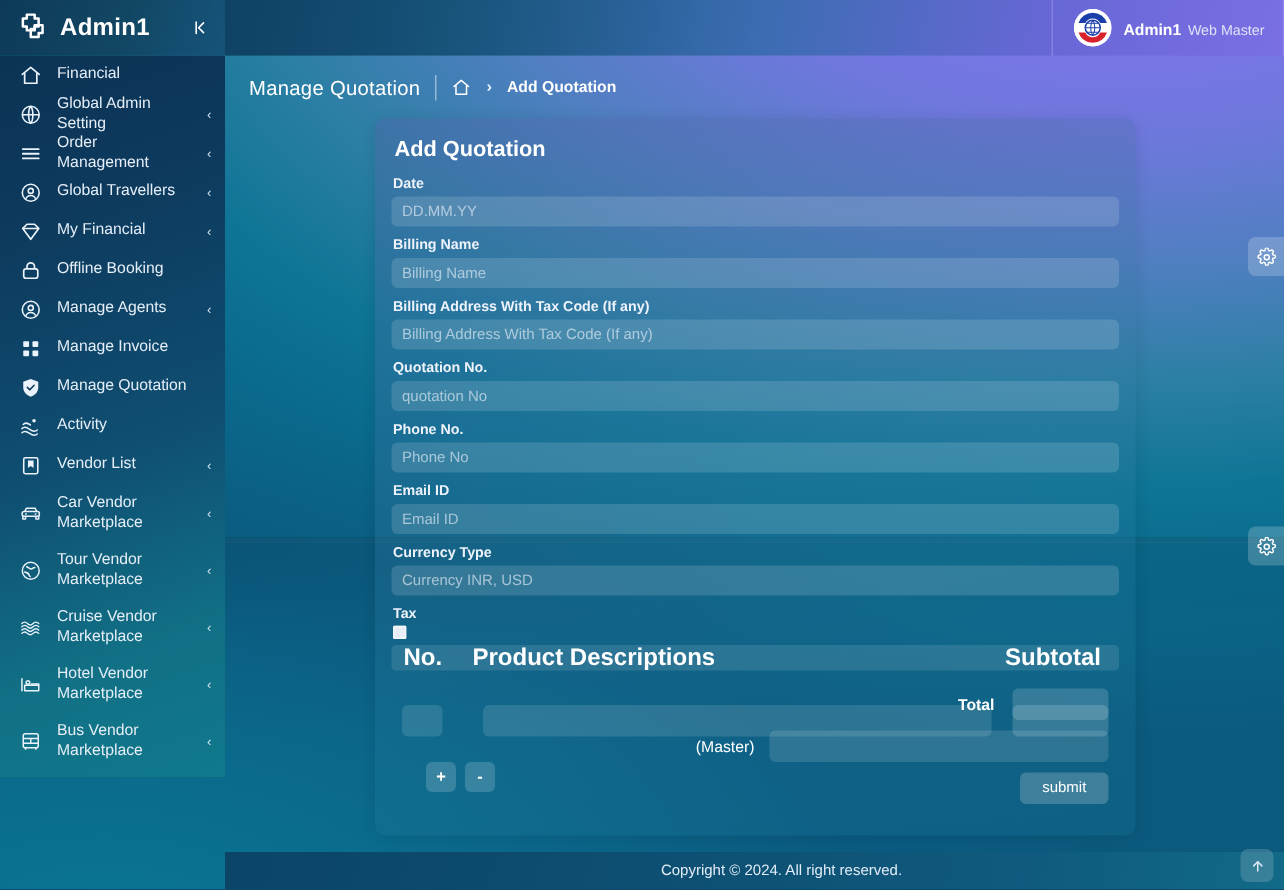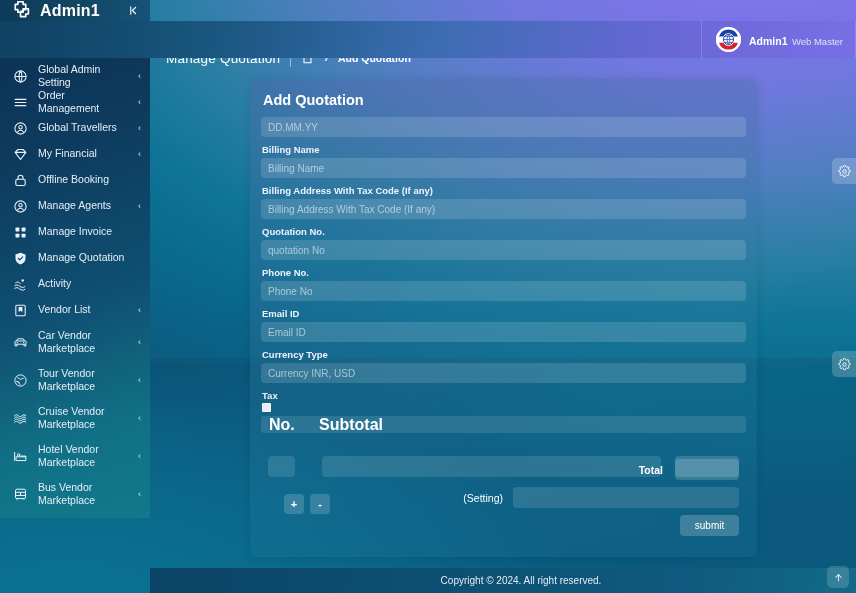--- a/index.html
+++ b/index.html
@@ -29,21 +29,21 @@
     background: linear-gradient(to bottom, rgba(0,0,0,0.12), rgba(255,255,255,0.04));
   }
   .bg-seam2 {
     position: absolute; left: 150px; right: 0; top: 360px; bottom: 0;
     background: linear-gradient(to bottom, rgba(0,20,40,0.10) 0%, rgba(0,20,40,0.02) 30%, rgba(0,0,0,0) 60%);
   }
 
   
   .topbar {
     position: absolute; top: 0; left: 0; right: 0; height: 37px;
-    display: flex; align-items: stretch; z-index: 30; flex-direction: column;
+    display: flex; align-items: stretch; z-index: 30;
   }
   .brand {
     width: 150px; height: 37px;
     background: linear-gradient(105deg, #0d3a59 0%, #124764 55%, #16537a 100%);
     display: flex; align-items: center; padding: 0 10px; gap: 9px;
     color: #fff;
   }
   .brand-logo { width: 21px; height: 21px; flex: 0 0 auto; }
   .brand-title { font-size: 16px; font-weight: bold; letter-spacing: .2px; }
   .brand-collapse {
@@ -261,21 +261,21 @@
 
   <div class="sidebar">
 
     <div class="nav-item">
       <span class="nav-ico">
           <svg viewBox="0 0 24 24" fill="none" stroke="currentColor" stroke-width="1.8" stroke-linecap="round" stroke-linejoin="round">
             <path d="M3 10.5L12 3l9 7.5"></path>
             <path d="M5.5 9.5V20h13V9.5"></path>
           </svg>
         </span>
-      <span class="nav-label">Quotation</span>
+      <span class="nav-label">Financial</span>
     </div>
 
     <div class="nav-item">
       <span class="nav-ico">
           <svg viewBox="0 0 24 24" fill="none" stroke="currentColor" stroke-width="1.7">
             <circle cx="12" cy="12" r="9"></circle>
             <path d="M3 12h18M12 3c3 3 3 15 0 18M12 3c-3 3-3 15 0 18"></path>
           </svg>
         </span>
       <span class="nav-label">Global Admin Setting</span>
@@ -457,20 +457,21 @@
           <path d="M5.5 9.5V20h13V9.5"></path>
         </svg>
     </span>
     <span class="crumb-sep">›</span>
     <span class="crumb-cur">Add Quotation</span>
   </div>
 
   <div class="card">
     <div class="card-title">Add Quotation</div>
 
+    <div class="fld-label">Date</div>
     <input class="fld-input" placeholder="DD.MM.YY" style="">
 
     <div class="fld-label">Billing Name</div>
     <input class="fld-input" placeholder="Billing Name" style="">
 
     <div class="fld-label">Billing Address With Tax Code (If any)</div>
     <input class="fld-input" placeholder="Billing Address With Tax Code (If any)" style="">
 
     <div class="fld-label">Quotation No.</div>
     <input class="fld-input" placeholder="quotation No" style="">
@@ -482,41 +483,42 @@
     <input class="fld-input" placeholder="Email ID" style="">
 
     <div class="fld-label">Currency Type</div>
     <input class="fld-input" placeholder="Currency INR, USD" style="">
 
     <div class="tax-label">Tax</div>
     <span class="tax-check"></span>
 
     <div class="tbl-head">
       <span class="th-no">No.</span>
+      <span class="th-desc">Product Descriptions</span>
       <span class="th-sub">Subtotal</span>
     </div>
 
     <div class="tbl-row">
       <input class="cell-no" style="">
       <input class="cell-desc" style="">
       <input class="cell-sub" style="">
     </div>
 
     <div class="row-ctrls">
       <button class="rc-btn">+</button>
       <button class="rc-btn">-</button>
     </div>
 
     <div class="total-row">
       <span class="total-lbl">Total</span>
       <input class="total-input" style="">
     </div>
 
     <div class="remarks-row">
-      <span class="remarks-lbl">(Setting)</span>
+      <span class="remarks-lbl">(Master)</span>
       <input class="remarks-input" style="">
     </div>
 
     <button class="submit-btn">submit</button>
   </div>
 
   <div class="gear-btn gear-1">
     <span>
       <svg viewBox="0 0 24 24" fill="none" stroke="currentColor" stroke-width="1.8">
           <circle cx="12" cy="12" r="3.1"></circle>

